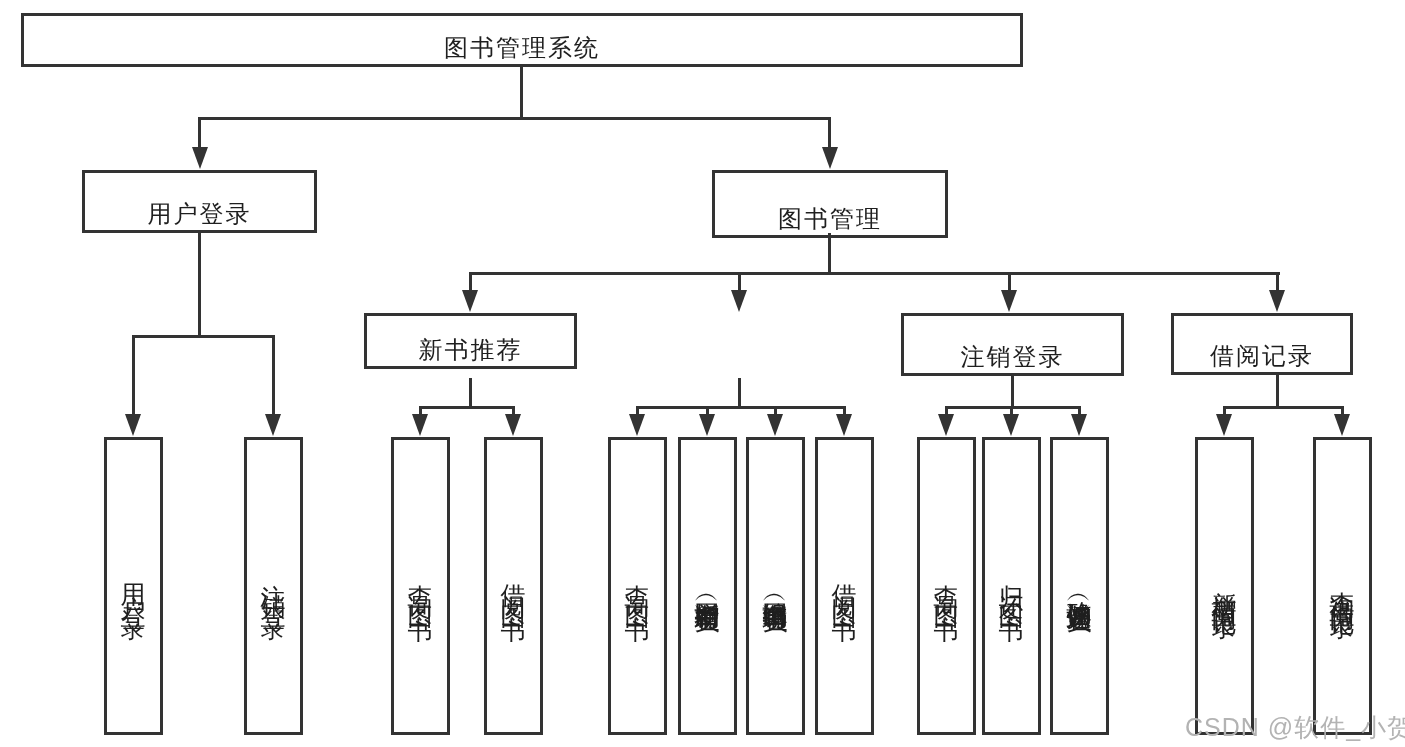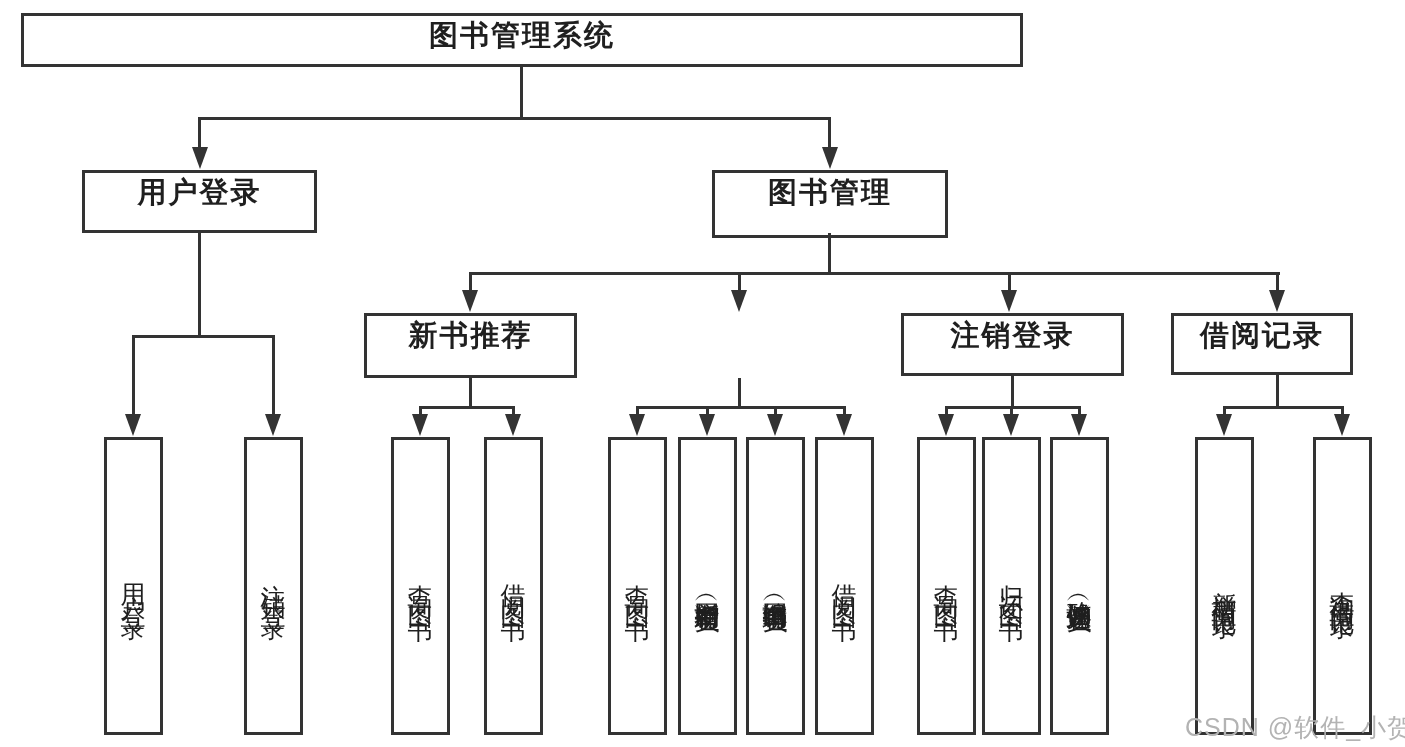--- a/index.html
+++ b/index.html
@@ -13,26 +13,25 @@
     width:1405px;height:747px;
     background:#ffffff;
     font-family:"Liberation Sans","DejaVu Sans",sans-serif;
     overflow:hidden;
   }
   .box{
     position:absolute;
     border:3px solid var(--line);
     background:#ffffff;
     box-sizing:border-box;
-    display:flex;align-items:flex-start;justify-content:center;
+    display:flex;align-items:flex-end;justify-content:center;
     color:var(--text);
-    font-size:29px;
+    font-size:24px;
     letter-spacing:2px;
     white-space:nowrap;
-    font-weight:bold;
   }
   .vnode{
     position:absolute;
     top:437px;width:59px;height:298px;
     border:3px solid var(--line);
     background:#ffffff;
     box-sizing:border-box;
     display:flex;align-items:center;justify-content:center;
     color:var(--text);
     font-size:25px;
@@ -49,21 +48,21 @@
   .arrow{
     position:absolute;width:0;height:0;
     border-left:8px solid transparent;
     border-right:8px solid transparent;
     border-top:22px solid var(--line);
   }
   
   #n-root{left:21px;top:13px;width:1002px;height:54px;}
   #n-user-login{left:82px;top:170px;width:235px;height:63px;}
   #n-book-mgmt{left:712px;top:170px;width:236px;height:68px;}
-  #n-new-book{left:364px;top:313px;width:213px;height:65px;}
+  #n-new-book{left:364px;top:313px;width:213px;height:56px;}
   #n-book-borrow{left:631px;top:313px;width:215px;height:65px;}
   #n-current-borrow{left:901px;top:313px;width:223px;height:63px;}
   #n-borrow-record{left:1171px;top:313px;width:182px;height:62px;}
   #lf-ul-0{left:103.5px;}
   #lf-ul-1{left:243.5px;}
   #lf-nb-0{left:390.5px;}
   #lf-nb-1{left:483.5px;}
   #lf-bb-0{left:607.5px;}
   #lf-bb-1{left:677.5px;}
   #lf-bb-2{left:745.5px;}

